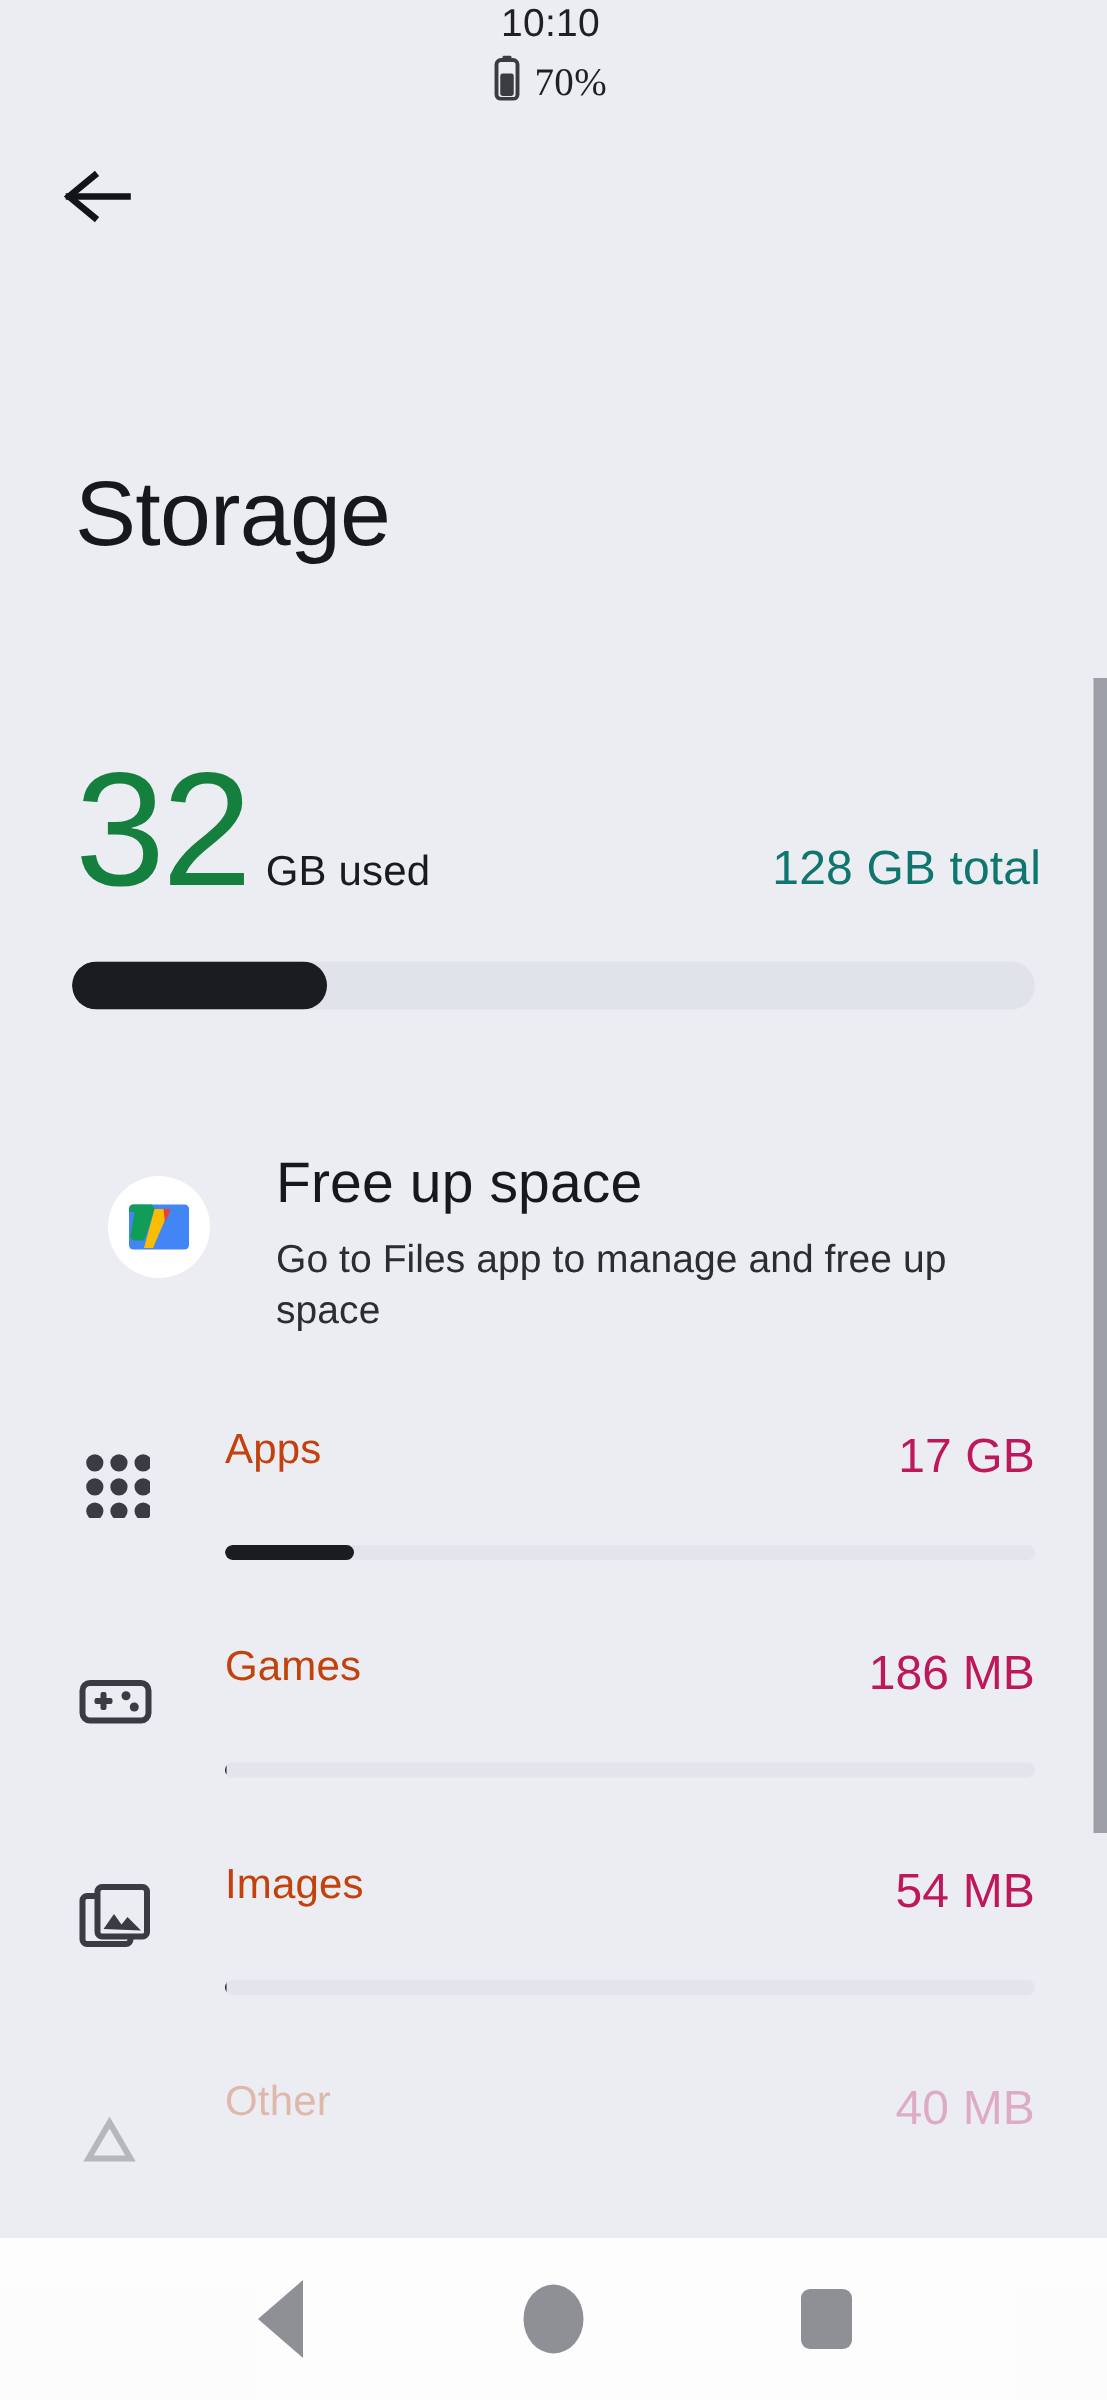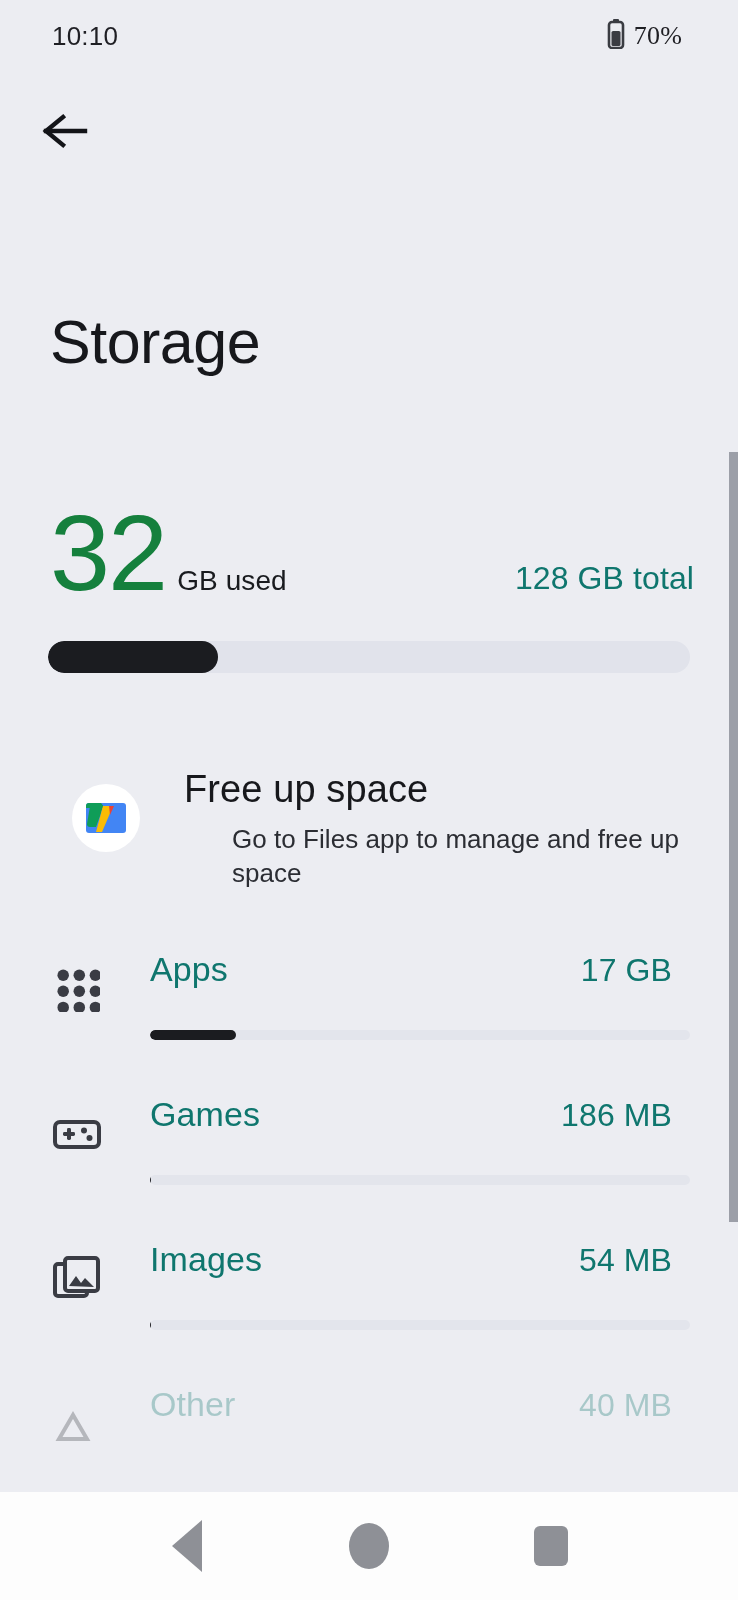--- a/index.html
+++ b/index.html
@@ -8,20 +8,21 @@
     overflow: hidden;
     font-family: "Liberation Sans", sans-serif;
   }
   body { background: #ecedf2; position: relative; }
 
   
   .statusbar {
     position: absolute; top: 0; left: 0; width: 722px; height: 72px;
     display: flex; align-items: center; justify-content: space-between;
     padding: 0 40px 0 52px;
+    flex-direction: column;
   }
   .status-time { font-size: 26px; color: #1f1f24; letter-spacing: .2px; }
   .status-right { display: flex; align-items: center; gap: 9px; }
   .status-batt-pct { font-size: 26px; color: #1f1f24; letter-spacing: .2px; font-family: Liberation Serif, serif; }
   .batt-icon { display: block; }
 
   
   .backbtn {
     position: absolute; left: 34px; top: 102px;
     width: 62px; height: 62px;
@@ -73,38 +74,38 @@
     background: #ffffff;
     display: flex; align-items: center; justify-content: center;
     flex: 0 0 68px; margin-top: 22px; margin-left: 24px;
   }
   .freeup-text { margin-left: 44px; padding-top: 6px; }
   .freeup-title {
     font-size: 38px; color: #17181c; line-height: 1.15; letter-spacing: .1px;
   }
   .freeup-sub {
     font-size: 26px; color: #2b2d33; line-height: 1.32;
-    margin-top: 10px; max-width: 448px; letter-spacing: .05px; margin-left: 48px;
+    margin-top: 10px; max-width: 448px; letter-spacing: .05px;
   }
 
   
   .cat-list { position: absolute; left: 0; top: 938px; width: 738px; }
   .cat-row { position: relative; height: 145px; }
   .cat-icon {
     position: absolute; left: 48px; top: 22px;
     width: 58px; height: 58px;
     display: flex; align-items: center; justify-content: center;
   }
   .cat-label {
     position: absolute; left: 150px; top: 12px;
-    font-size: 34px; color: #0f766e; letter-spacing: .1px;
+    font-size: 28px; color: #c2410c; letter-spacing: .1px;
   }
   .cat-size {
-    position: absolute; right: 66px; top: 14px;
-    font-size: 32px; color: #0f766e; letter-spacing: .1px;
+    position: absolute; right: 48px; top: 14px;
+    font-size: 32px; color: #be185d; letter-spacing: .1px;
   }
   .cat-track {
     position: absolute; left: 150px; top: 92px;
     width: 540px; height: 10px;
     background: #e3e5ec; border-radius: 5px; overflow: hidden;
   }
   .cat-fill { height: 100%; background: #1b1c20; border-radius: 5px; }
 
   
   .cat-row-faded { opacity: .30; }

